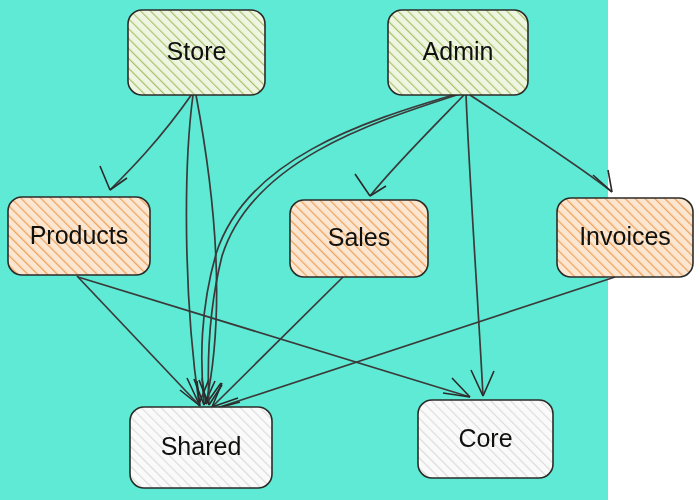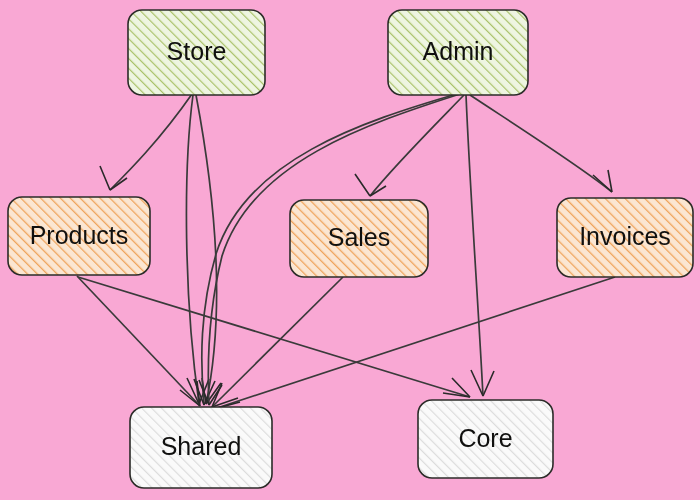--- a/index.html
+++ b/index.html
@@ -8,23 +8,23 @@
     background: #ffffff;
   }
   body {
     width: 700px;
     height: 500px;
     font-family: "Liberation Sans", sans-serif;
     overflow: hidden;
   }
   #diagram-root {
     position: relative;
-    width: 700px;
+    width: 608px;
     height: 500px;
-    background: #f9a8d4;
+    background: #5eead4;
   }
   svg.canvas {
     position: absolute;
     top: 0;
     left: 0;
     width: 700px;
     height: 500px;
   }
   .node-rect {
     stroke: #2b2b28;

